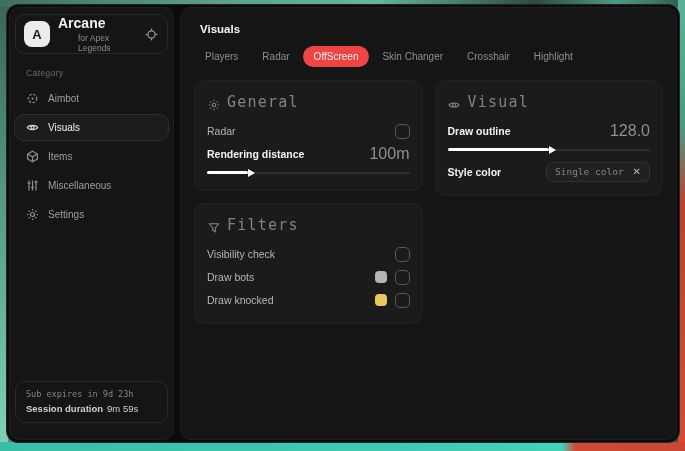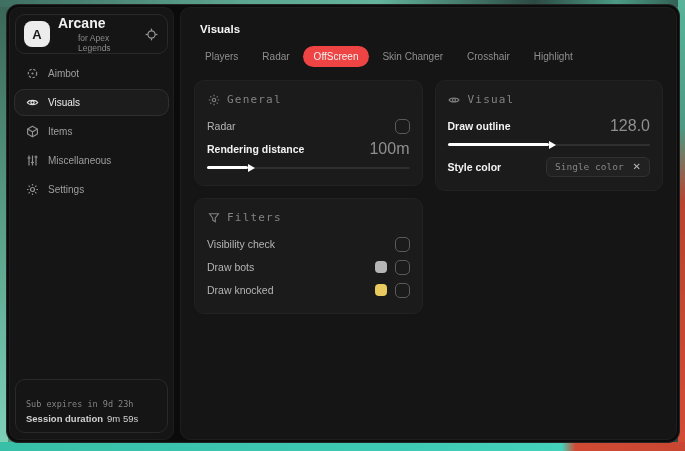--- a/index.html
+++ b/index.html
@@ -37,38 +37,38 @@
   .category-label { margin:8px 0 7px 13px; color:#6d6d6d; font-size:8.5px; letter-spacing:.4px; }
 
   .nav { display:flex; flex-direction:column; gap:2px; padding:0 1px; }
   .nav-item { height:27px; display:flex; align-items:center; gap:9px; padding:0 11px;
     border-radius:10px; border:1px solid transparent; color:#9e9e9e; font-size:10px; cursor:pointer; }
   .nav-item.selected { background:#1c1c1c; border-color:#2f2f2f; color:#ededed; }
   .nav-icon { width:13px; height:13px; flex:none; display:grid; place-items:center; color:#8f8f8f; }
   .nav-item.selected .nav-icon { color:#dcdcdc; }
 
   .side-spacer { flex:1; }
-  .footer-card { margin:0 2px 2px; border:1px solid #292929; border-radius:10px; padding:19px 10px 8px; }
+  .footer-card { margin:0 2px 12px; border:1px solid #292929; border-radius:10px; padding:7px 10px 8px; }
   .sub-line { font-family:"DejaVu Sans Mono", monospace; font-size:8.5px; color:#848484; margin-bottom:4px; }
   .session-line { font-size:9.5px; color:#d2d2d2; }
   .session-line .lab { font-weight:700; margin-right:4px; }
 
   
   .main { flex:1; background:#151515; border:1px solid #1e1e1e; border-radius:10px;
     padding:12px 10px 10px; display:flex; flex-direction:column; }
   .main-title { margin:3px 0 11px 9px; color:#f5f5f5; font-weight:700; font-size:11.5px; }
   .tabs { display:flex; gap:2px; margin:0 0 13px 3px; }
   .tab { padding:5px 11px; font-size:10px; color:#8f8f8f; border-radius:999px; cursor:pointer; white-space:nowrap; }
   .tab.selected { background:#ef4444; color:#f2f2f2; }
 
   .content { display:grid; grid-template-columns:1fr 1fr; gap:12px; align-items:start; padding:0 3px; }
   .col { display:flex; flex-direction:column; gap:12px; }
   .panel { background:#1b1b1b; border:1px solid #222222; border-radius:10px; padding:9px 12px 12px; }
-  .panel-header { display:flex; align-items:flex-start; gap:7px; color:#828282;
-    font-family:"DejaVu Sans Mono", monospace; font-size:11px; letter-spacing:1.2px; margin:3px 0 9px; }
+  .panel-header { display:flex; align-items:flex-end; gap:7px; color:#828282;
+    font-family:"DejaVu Sans Mono", monospace; font-size:15px; letter-spacing:1.2px; margin:3px 0 9px; }
   .panel-icon { width:13px; height:13px; display:grid; place-items:center; color:#828282; }
 
   .row { display:flex; align-items:center; min-height:22px; }
   .row + .row { margin-top:1px; }
   .row-label { flex:1; font-size:10.5px; color:#b5b5b5; }
   .row-label.strong { color:#f2f2f2; font-weight:700; }
   .row-value { color:#8f8f8f; font-size:16px; }
 
   .checkbox { width:15px; height:15px; border:1.3px solid #5a5a5a; border-radius:5px;
     background:transparent; flex:none; cursor:pointer; }
@@ -110,20 +110,21 @@
           <svg width="13" height="13" viewBox="0 0 13 13" fill="none" stroke="currentColor" stroke-width="1.2">
             <circle cx="6.5" cy="6.5" r="3.6"></circle>
             <line x1="6.5" y1="0.6" x2="6.5" y2="2.6"></line>
               <line x1="6.5" y1="10.4" x2="6.5" y2="12.4"></line>
             <line x1="0.6" y1="6.5" x2="2.6" y2="6.5"></line>
               <line x1="10.4" y1="6.5" x2="12.4" y2="6.5"></line>
           </svg>
         </div>
       </div>
 
+      <div class="category-label">Category</div>
 
       <div class="nav">
         <div class="nav-item">
           <span class="nav-icon">
             <svg width="13" height="13" viewBox="0 0 13 13" fill="none" stroke="currentColor" stroke-width="1.2">
               <circle cx="6.5" cy="6.5" r="4.2" stroke-dasharray="2.4 1.6"></circle>
               <circle cx="6.5" cy="6.5" r="1.1" fill="currentColor" stroke="none"></circle>
             </svg>
           </span>
           <span class="nav-label">Aimbot</span>

